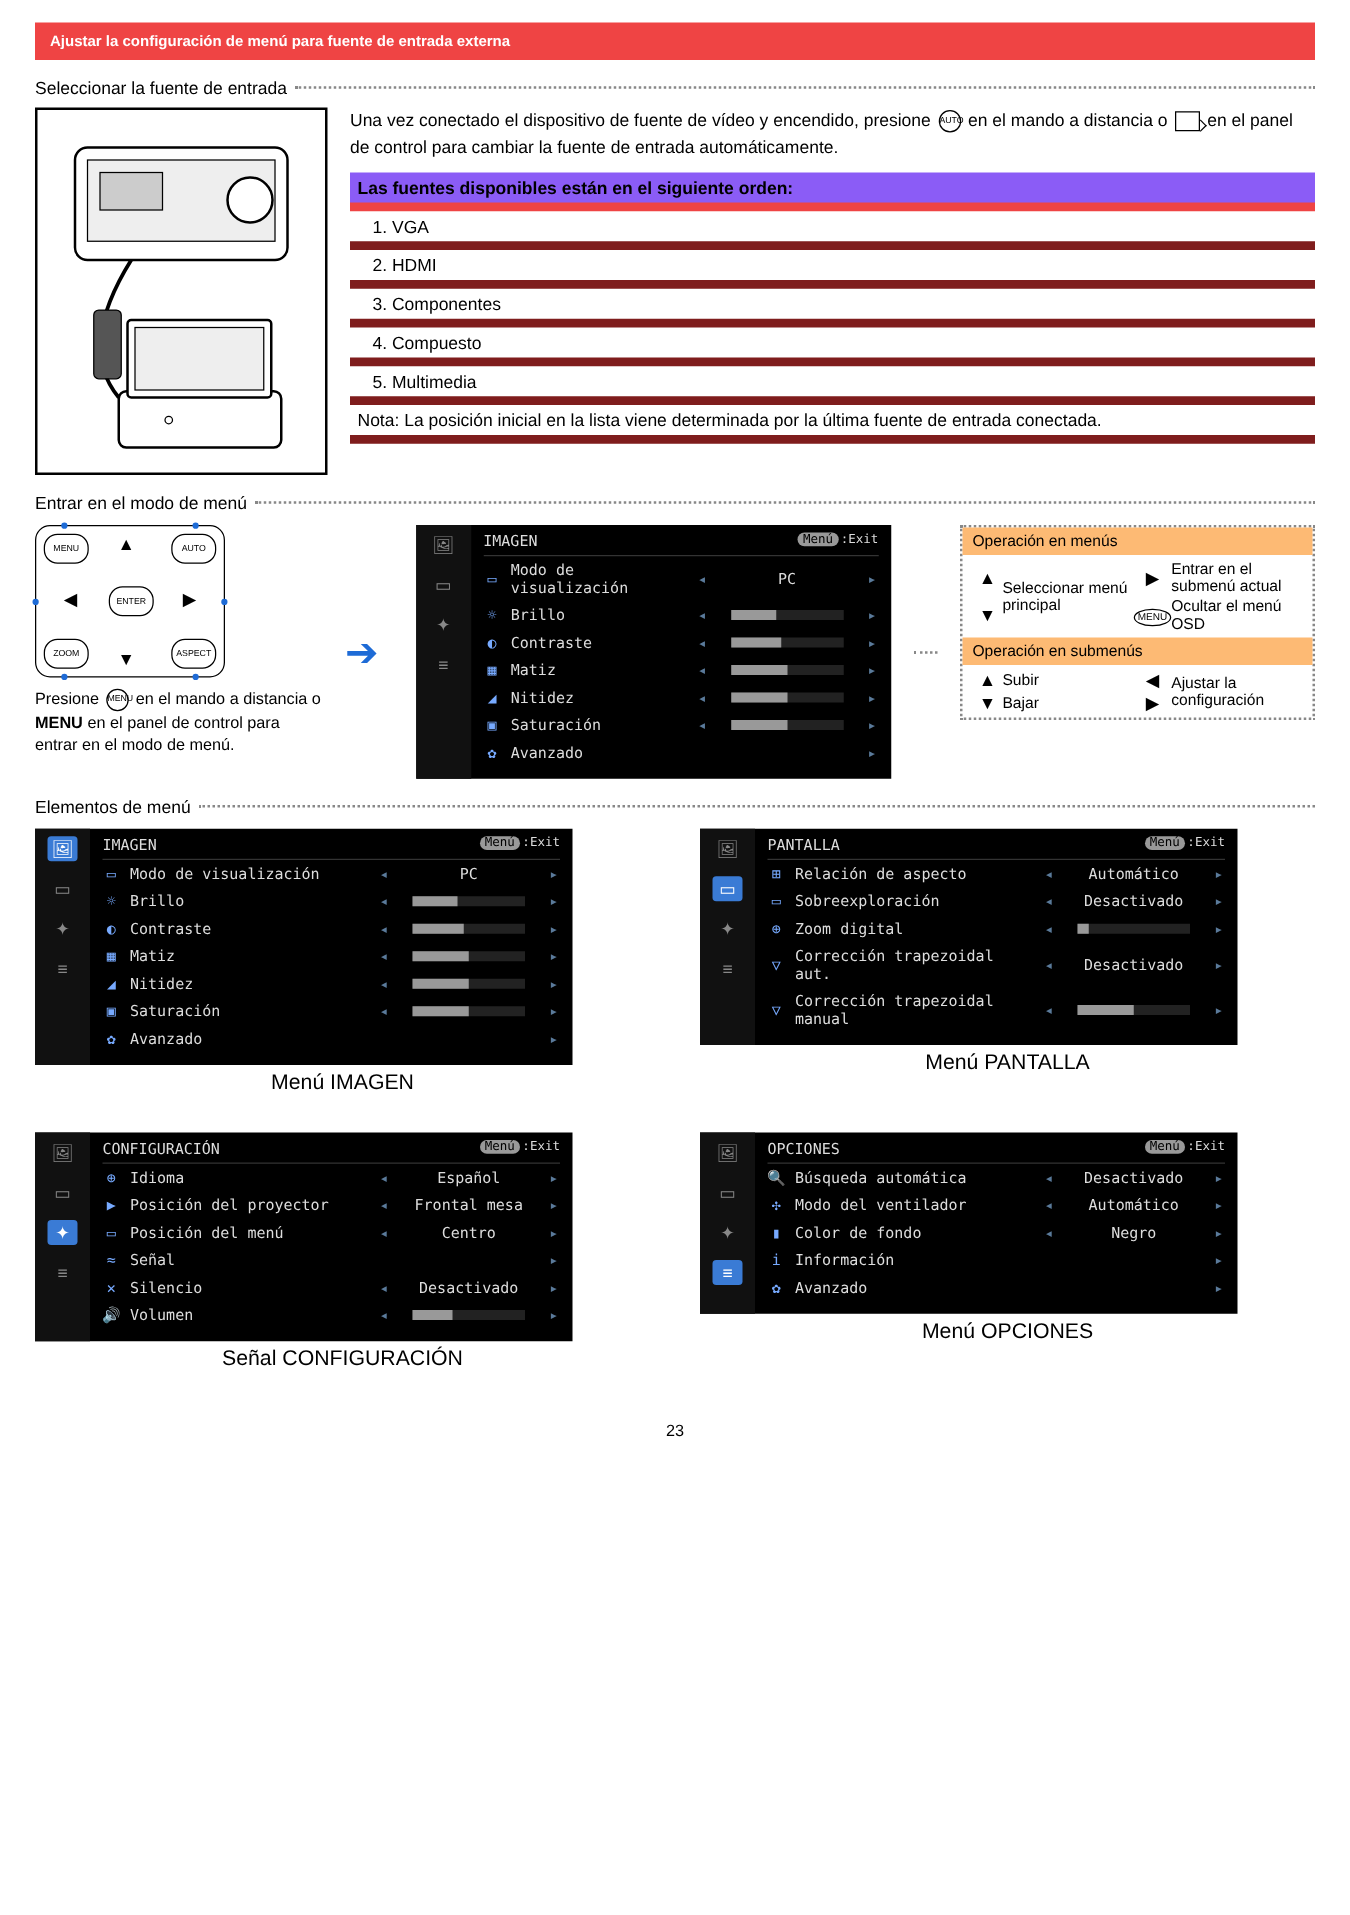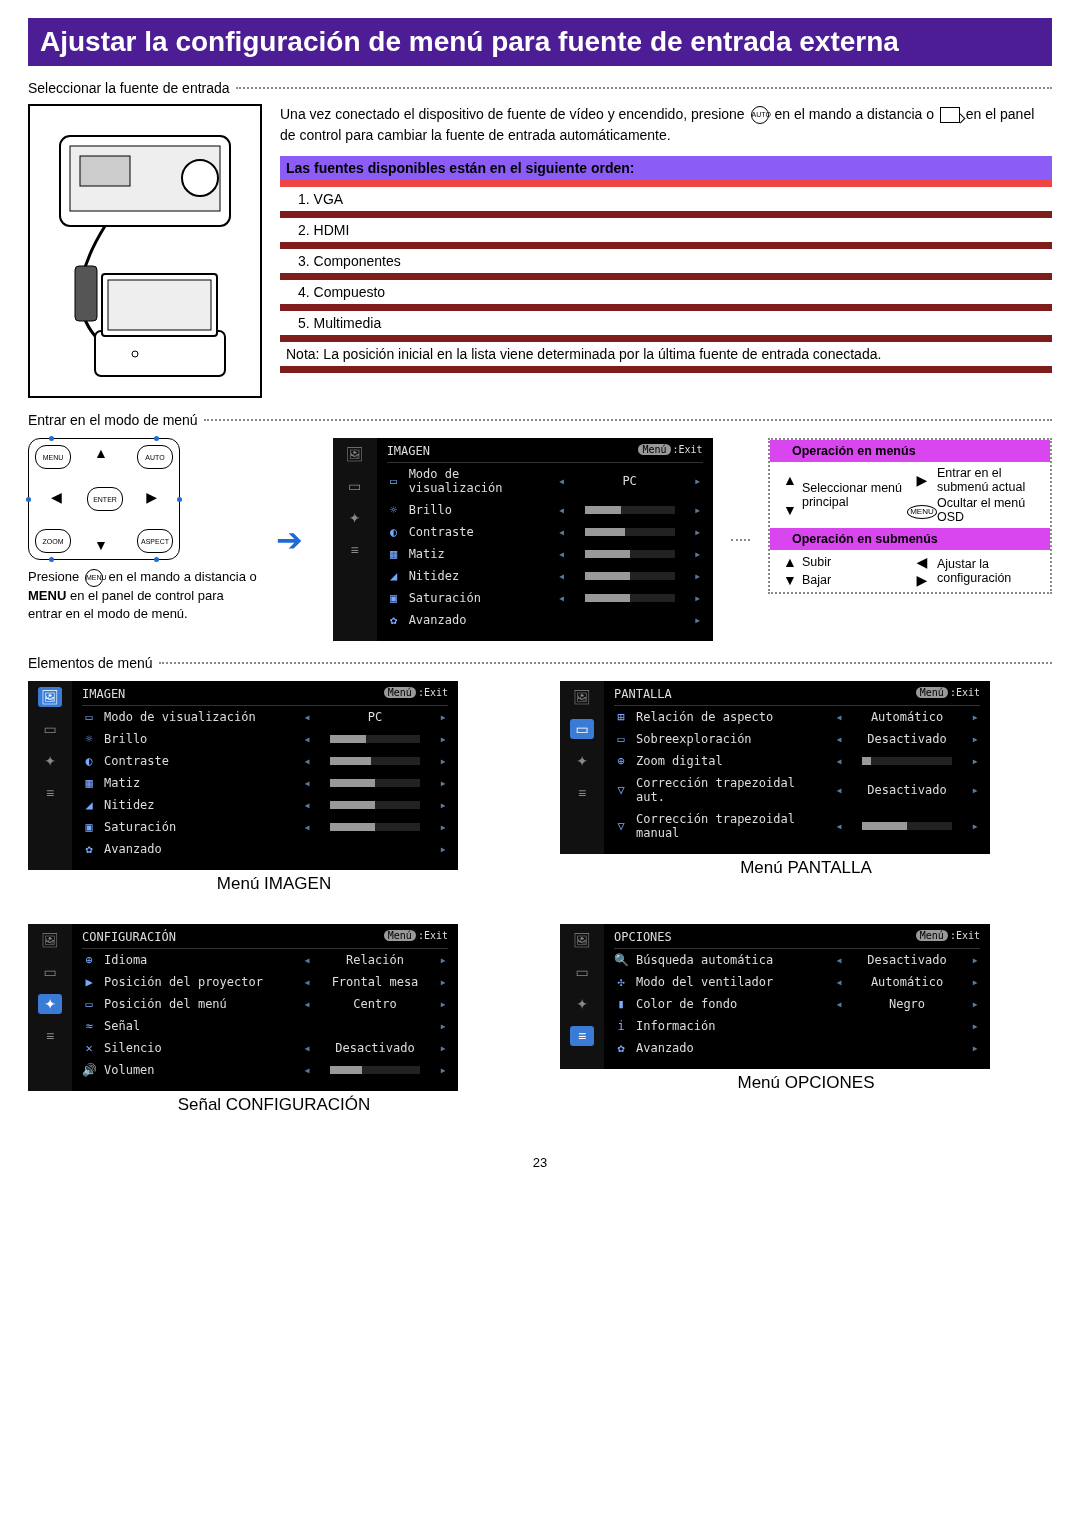--- a/index.html
+++ b/index.html
@@ -1,16 +1,16 @@
 <!DOCTYPE html>
 <html><head>
 <meta charset="utf-8">
 <style>
   body { font-family: Arial, sans-serif; font-size:14px; color:#000; margin:0; padding:18px 28px; width:1024px; background:#fff;}
-  .title-bar { background:#4c1d95; color:#fff; font-size:28px; font-weight:bold; padding:8px 12px;}
+  .title-bar { background:#ef4444; color:#fff; font-size:12px; font-weight:bold; padding:8px 12px;}
   .section-head { font-size:14px; margin:14px 0 8px 0; display:flex; align-items:center;}
   .section-head .dots { flex:1; border-bottom:2px dotted #888; margin-left:6px; height:0;}
   .row1 { display:flex; gap:18px; margin-top:8px;}
   .figbox { width:230px; height:290px; border:2px solid #000; display:flex; align-items:center; justify-content:center; flex:none;}
   .right1 { flex:1;}
   .para { line-height:1.5; margin-bottom:10px;}
   .src-table { width:100%; border-collapse:collapse; font-size:14px;}
   .src-table th { background:#8b5cf6; text-align:left; padding:4px 6px; font-weight:bold; border-bottom:7px solid #ef4444;}
   .src-table td { padding:4px 18px; border-bottom:7px solid #7f1d1d;}
   .src-note td { padding:4px 6px;}
@@ -33,21 +33,21 @@
   .osd-title .mex{ font-size:10px;}
   .osd-title .mex .mtag{background:#999;color:#000;border-radius:6px;padding:0 4px;margin-right:2px;}
   .osd-row{ display:flex; align-items:center; gap:8px; padding:4px 0; font-family:monospace;}
   .osd-row .ri{ width:14px; text-align:center; color:#7af;}
   .osd-row .rl{ flex:1;}
   .osd-row .ar{ color:#5a7a9a; width:10px; text-align:center;}
   .osd-row .val{ width:110px; text-align:center;}
   .slider{ width:90px; height:8px; background:#222; position:relative; display:inline-block;}
   .slider .fill{position:absolute;left:0;top:0;bottom:0;background:#999;}
   .ops { border:2px dotted #888; font-size:12.5px; background:#fff; width:290px;}
-  .ops-h{ background:#d946ef; font-weight:bold; padding:4px 22px;}
+  .ops-h{ background:#fdba74; font-weight:normal; padding:4px 8px;}
   .ops-grid{ display:grid; grid-template-columns: 24px 1fr 30px 1fr; align-items:center; row-gap:2px; padding:4px 8px;}
   .ops-grid .sym{font-size:14px; text-align:center;}
   .ops .mround{ display:inline-block; border:1.5px solid #000; border-radius:50%; font-size:8px; padding:2px 2px; line-height:1;}
   .cap { text-align:center; font-size:17px; margin-top:4px;}
   .menus-grid{ display:grid; grid-template-columns:1fr 1fr; gap:30px 40px; margin-top:10px;}
   .pg { text-align:center; font-size:13px; margin-top:40px;}
   .proj-svg{width:210px;height:270px;}
 </style>
 </head>
 <body>
@@ -369,21 +369,21 @@
           </div>
     <div class="osd-body">
       <div class="osd-title">
               <span>CONFIGURACIÓN</span>
               <span class="mex"><span class="mtag">Menú</span>:Exit</span>
             </div>
       <div class="osd-row">
               <span class="ri">⊕</span>
               <span class="rl">Idioma</span>
               <span class="ar">◂</span>
-              <span class="val">Relación</span>
+              <span class="val">Español</span>
               <span class="ar">▸</span>
             </div>
             <div class="osd-row">
               <span class="ri">▶</span>
               <span class="rl">Posición del proyector</span>
               <span class="ar">◂</span>
               <span class="val">Frontal mesa</span>
               <span class="ar">▸</span>
             </div>
             <div class="osd-row">

